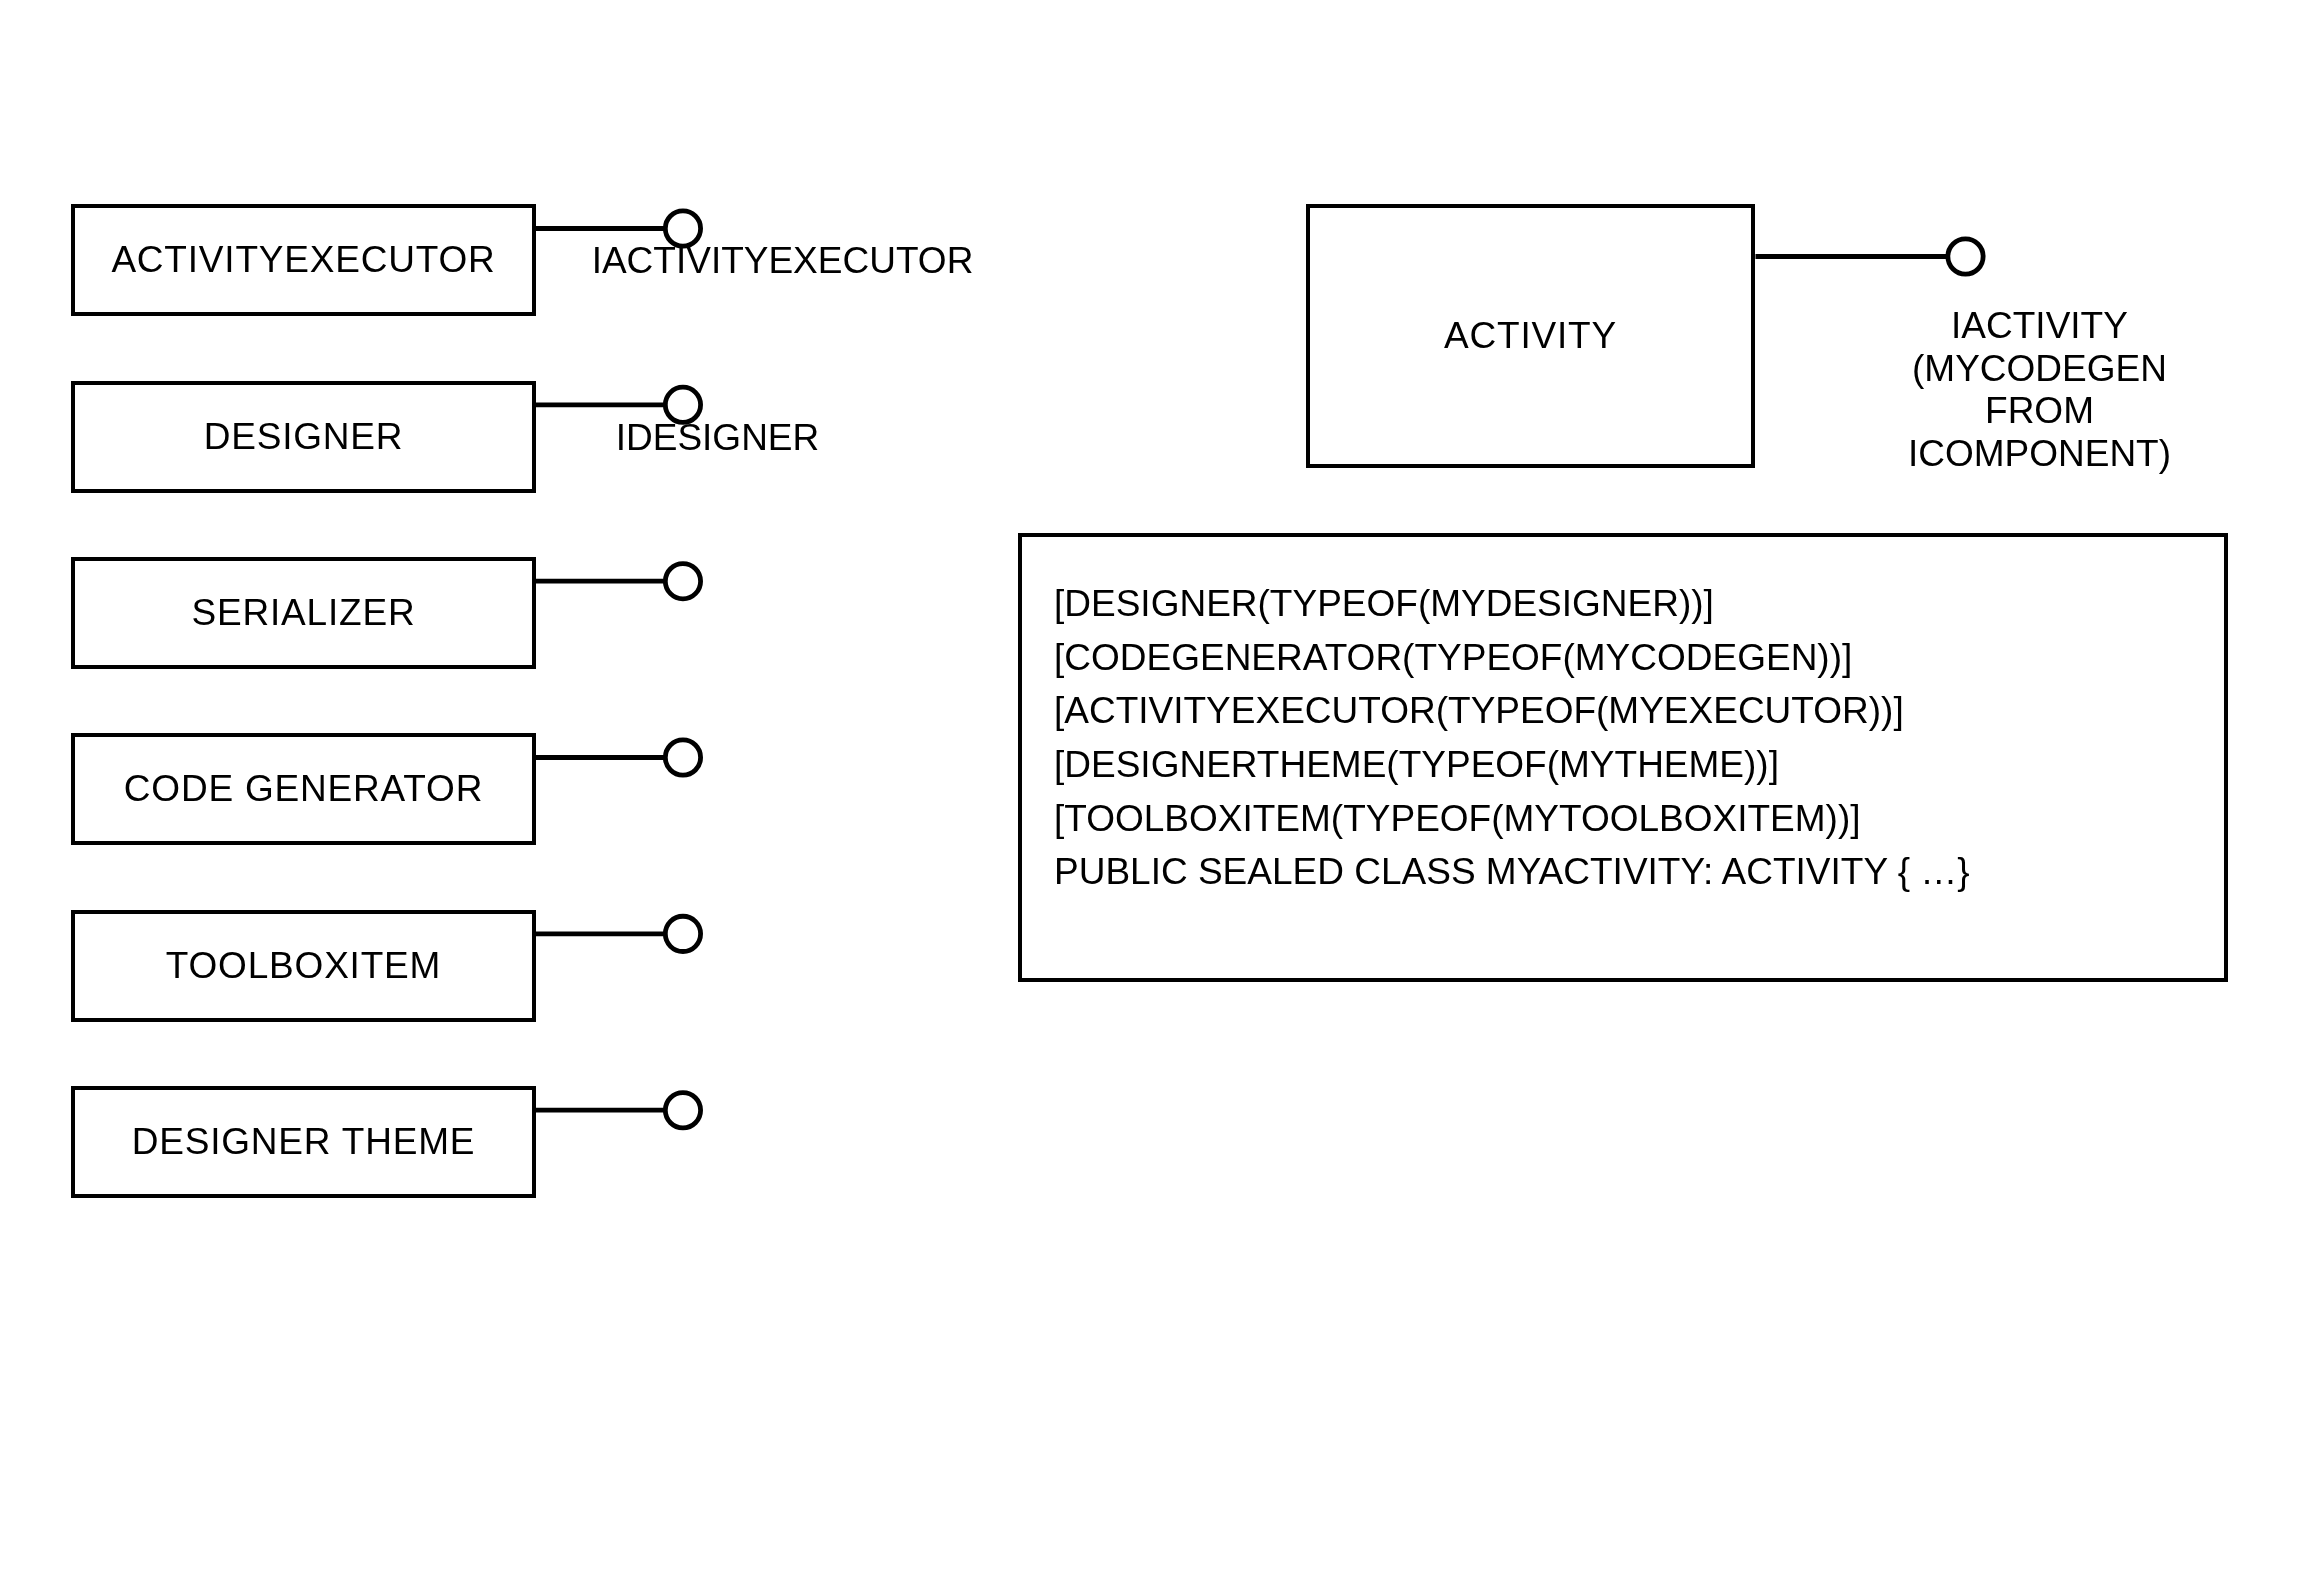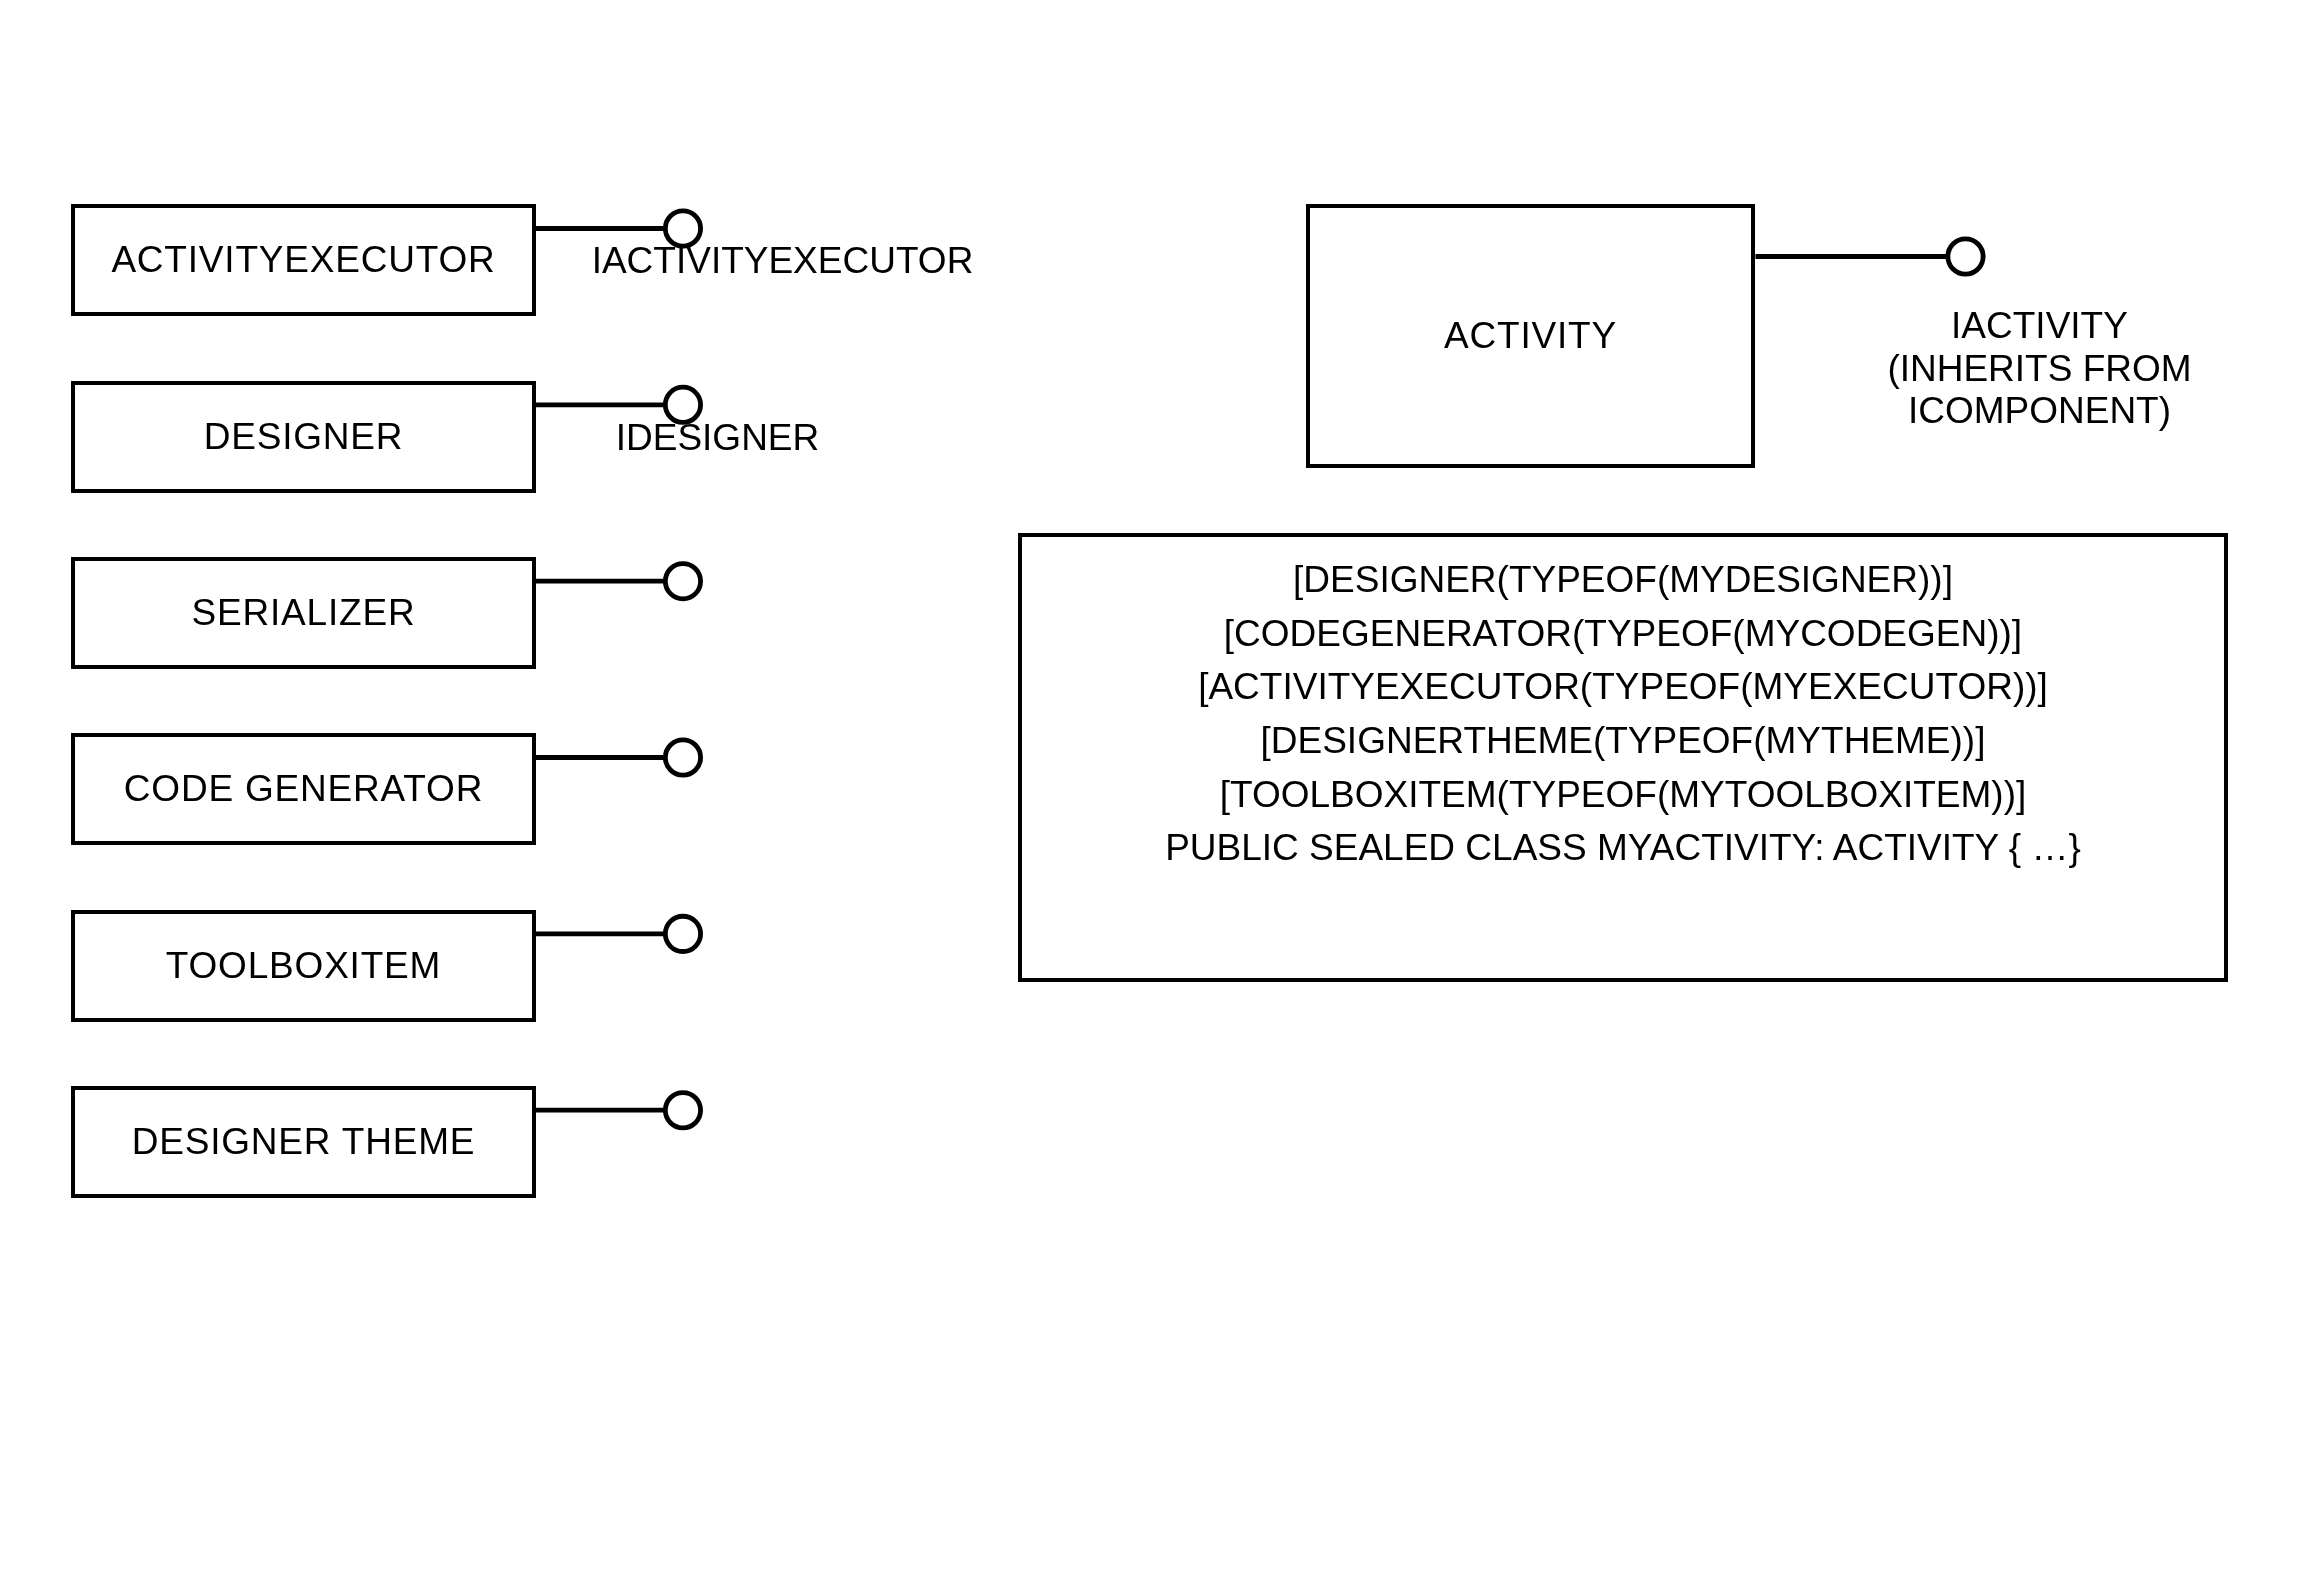--- a/index.html
+++ b/index.html
@@ -31,25 +31,24 @@
     font-size: 37px;
     line-height: 1.15;
     text-align: center;
     font-weight: 500;
   }
   .code-box {
     position: absolute;
     border: 4.8px solid #000;
     background: #fff;
     box-sizing: border-box;
-    padding: 16px 32px;
+    padding: 40px 32px;
     font-size: 37px;
     line-height: 1.45;
     font-weight: 500;
-    text-align: center;
   }
   .code-line { white-space: nowrap; }
   .caption {
     position: absolute;
     font-size: 37px;
     text-align: left;
     line-height: 1.2;
     font-weight: 500;
   }
   svg.overlay {
@@ -93,21 +92,21 @@
 
   <div class="box" style="left:1306px; top:204px; width:449px; height:264px;">
     <span>ACTIVITY</span>
   </div>
 
   <div class="box" style="left:71px;  top:1086px; width:465px; height:112px;">
     <span>DESIGNER THEME</span>
   </div>
   <div class="iface-label" style="left:1855px; top:305px; width:369px;">
     <div>IACTIVITY</div>
-    <div>(INHERITS FROM</div>
+    <div>(MYCODEGEN FROM</div>
     <div>ICOMPONENT)</div>
   </div>
 
   <div class="code-box" style="left:1018px; top:533px; width:1210px; height:449px;">
     <div class="code-line">[DESIGNER(TYPEOF(MYDESIGNER))]</div>
     <div class="code-line">[CODEGENERATOR(TYPEOF(MYCODEGEN))]</div>
     <div class="code-line">[ACTIVITYEXECUTOR(TYPEOF(MYEXECUTOR))]</div>
     <div class="code-line">[DESIGNERTHEME(TYPEOF(MYTHEME))]</div>
     <div class="code-line">[TOOLBOXITEM(TYPEOF(MYTOOLBOXITEM))]</div>
     <div class="code-line">PUBLIC SEALED CLASS MYACTIVITY: ACTIVITY { …}</div>

